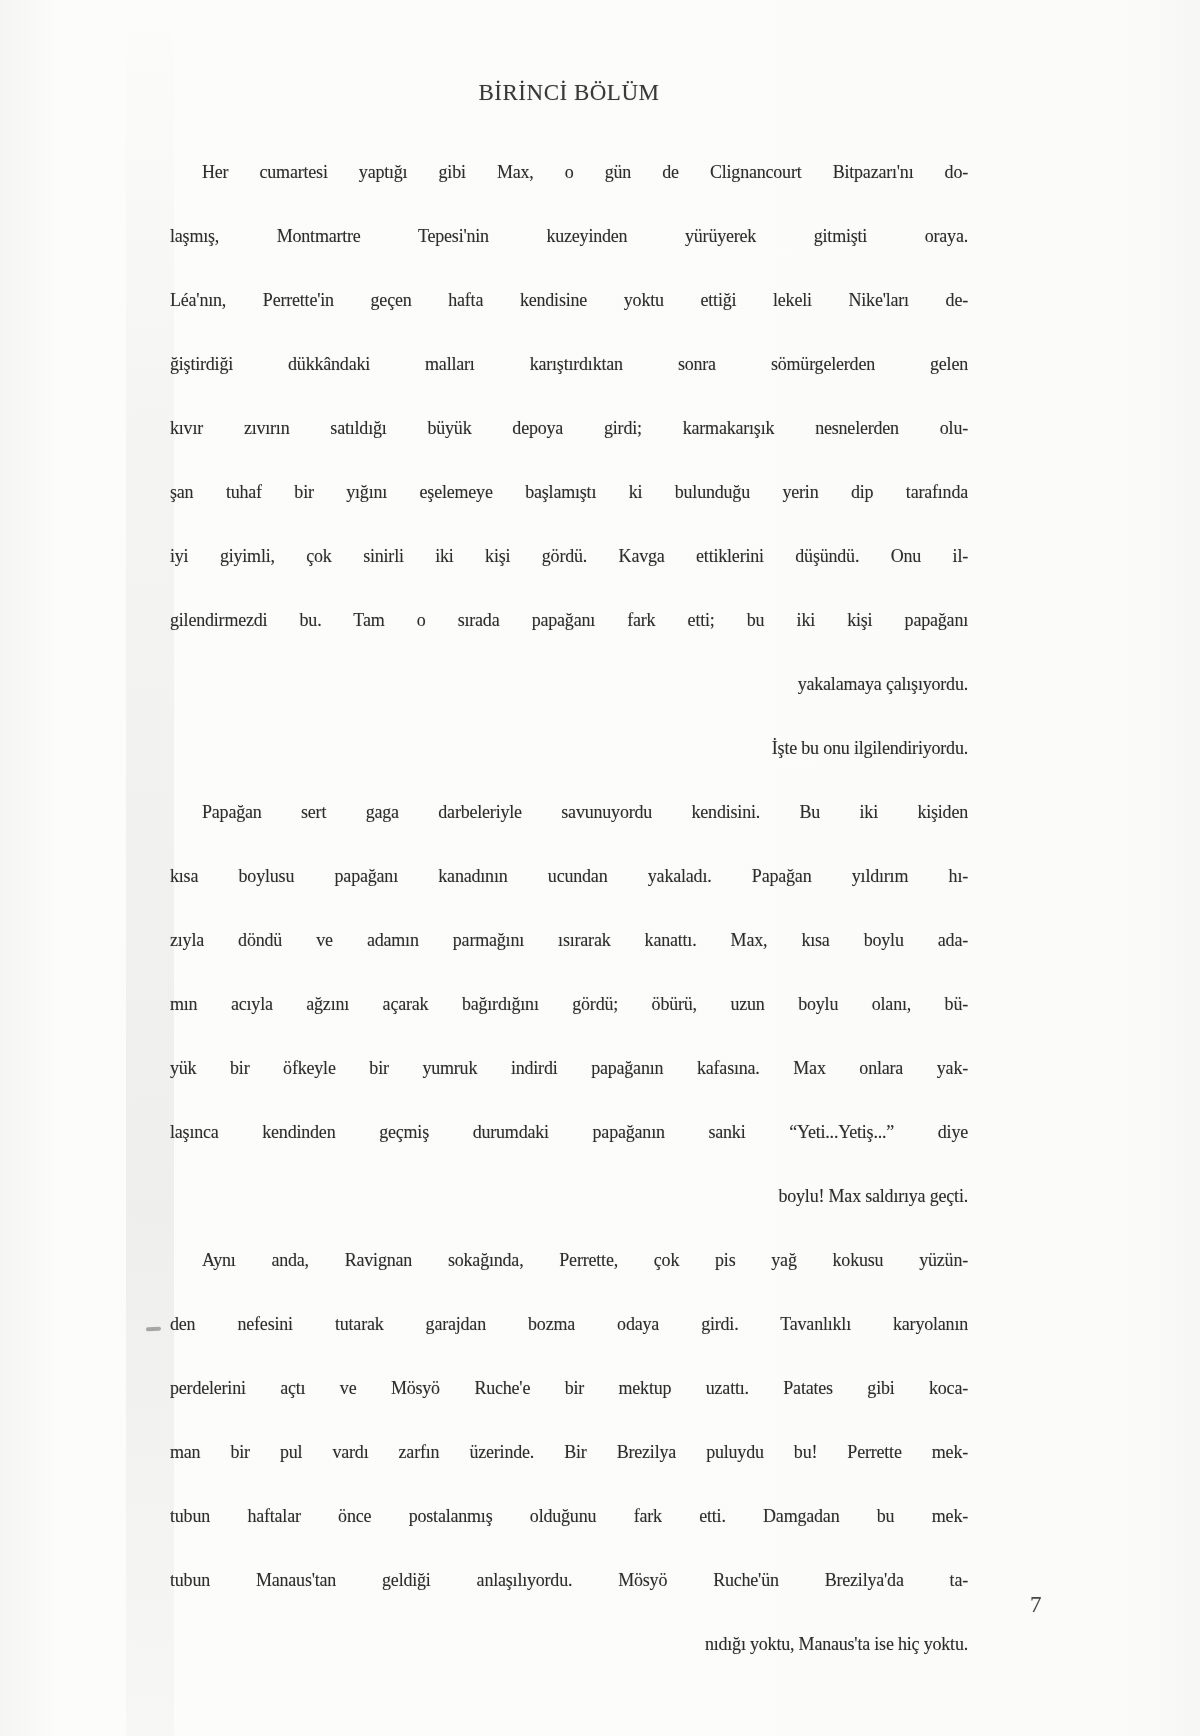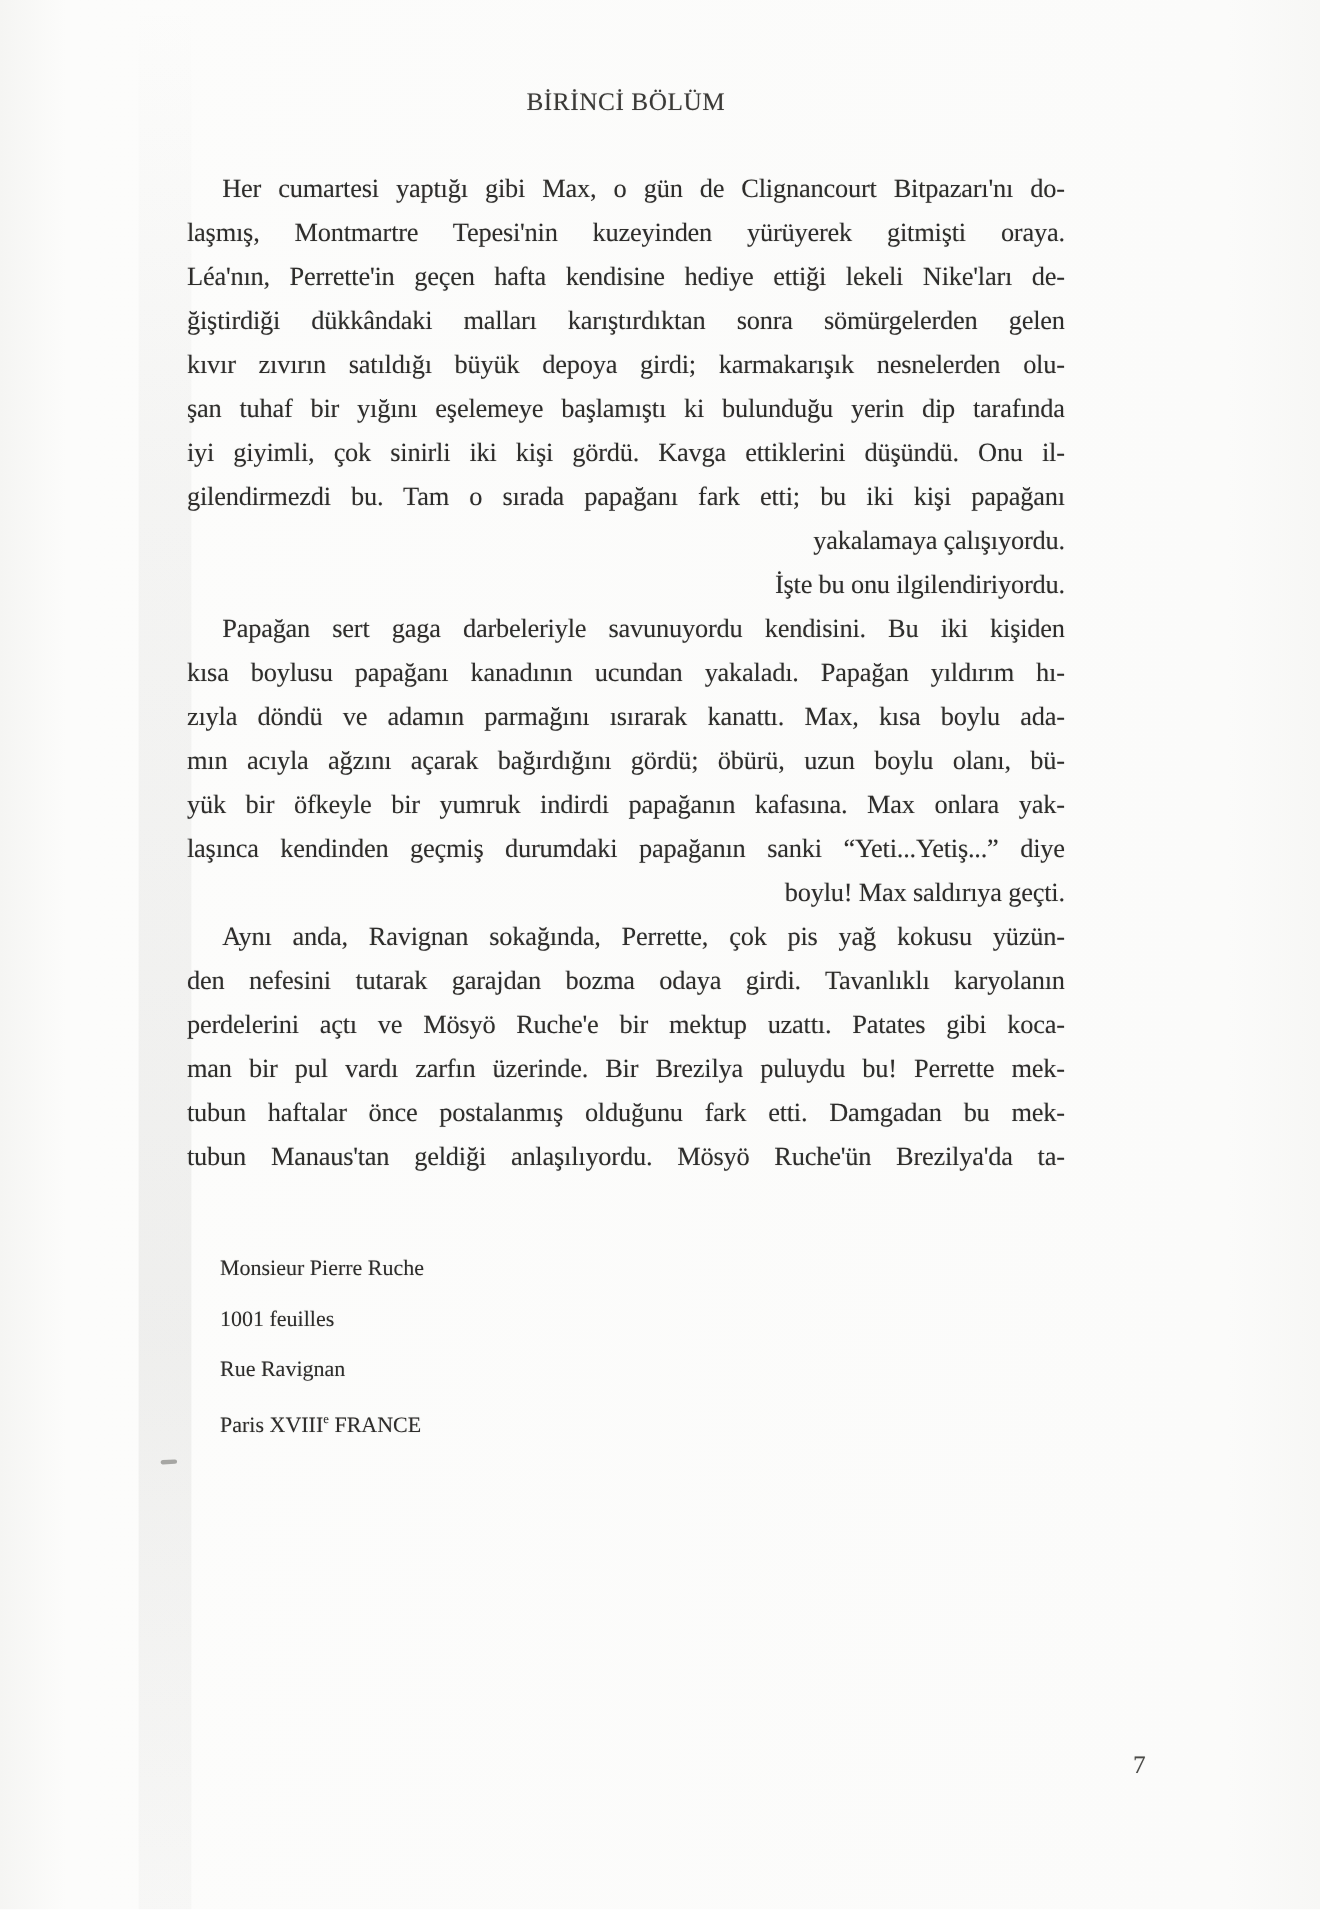--- a/index.html
+++ b/index.html
@@ -51,23 +51,24 @@
     font-weight: bold;
     color: #242320;
     line-height: 40px;
   }
   .body-text {
     margin-top: 46px;
   }
   .line {
     height: 40px;
     line-height: 40px;
-    font-size: 24px;
+    font-size: 18px;
     letter-spacing: -0.2px;
     overflow: hidden;
+    margin-top: 24px;
   }
   .line.just {
     text-align: justify;
     text-align-last: justify;
   }
   .line.last {
     text-align: right;
   }
   .line.indent {
     padding-left: 32px;
@@ -112,21 +113,21 @@
   <div class="scan-band"></div>
 
   <div class="content">
     <div class="chapter-header">BİRİNCİ BÖLÜM</div>
 
 
     <div class="body-text">
         <div>
           <div class="line indent just">Her cumartesi yaptığı gibi Max, o gün de Clignancourt Bitpazarı'nı do-</div>
           <div class="line just">laşmış, Montmartre Tepesi'nin kuzeyinden yürüyerek gitmişti oraya.</div>
-          <div class="line just">Léa'nın, Perrette'in geçen hafta kendisine hediye ettiği lekeli Nike'ları de-</div>
+          <div class="line just">Léa'nın, Perrette'in geçen hafta kendisine yoktu ettiği lekeli Nike'ları de-</div>
           <div class="line just">ğiştirdiği dükkândaki malları karıştırdıktan sonra sömürgelerden gelen</div>
           <div class="line just">kıvır zıvırın satıldığı büyük depoya girdi; karmakarışık nesnelerden olu-</div>
           <div class="line just">şan tuhaf bir yığını eşelemeye başlamıştı ki bulunduğu yerin dip tarafında</div>
           <div class="line just">iyi giyimli, çok sinirli iki kişi gördü. Kavga ettiklerini düşündü. Onu il-</div>
           <div class="line just">gilendirmezdi bu. Tam o sırada papağanı fark etti; bu iki kişi papağanı</div>
           <div class="line last">yakalamaya çalışıyordu.</div>
         </div>
         <div>
           <div class="line indent last">İşte bu onu ilgilendiriyordu.</div>
         </div>
@@ -139,20 +140,21 @@
           <div class="line just">laşınca kendinden geçmiş durumdaki papağanın sanki “Yeti...Yetiş...” diye</div>
           <div class="line last">boylu! Max saldırıya geçti.</div>
         </div>
         <div>
           <div class="line indent just">Aynı anda, Ravignan sokağında, Perrette, çok pis yağ kokusu yüzün-</div>
           <div class="line just">den nefesini tutarak garajdan bozma odaya girdi. Tavanlıklı karyolanın</div>
           <div class="line just">perdelerini açtı ve Mösyö Ruche'e bir mektup uzattı. Patates gibi koca-</div>
           <div class="line just">man bir pul vardı zarfın üzerinde. Bir Brezilya puluydu bu! Perrette mek-</div>
           <div class="line just">tubun haftalar önce postalanmış olduğunu fark etti. Damgadan bu mek-</div>
           <div class="line just">tubun Manaus'tan geldiği anlaşılıyordu. Mösyö Ruche'ün Brezilya'da ta-</div>
+          <div class="line last">nıdığı yoktu, Manaus'ta ise hiç yoktu.</div>
         </div>
       </div>
 
     <div class="address">
 
       <div class="addr-line">Monsieur Pierre Ruche</div>
         <div class="addr-line">1001 feuilles</div>
         <div class="addr-line">Rue Ravignan</div>
         <div class="addr-line">
         <span>Paris XVIII</span><sup>e</sup><span> FRANCE</span>

